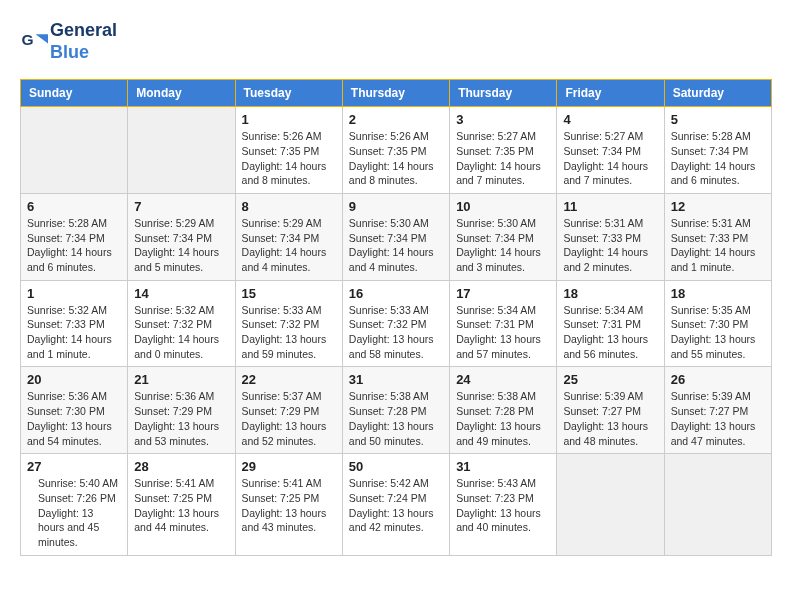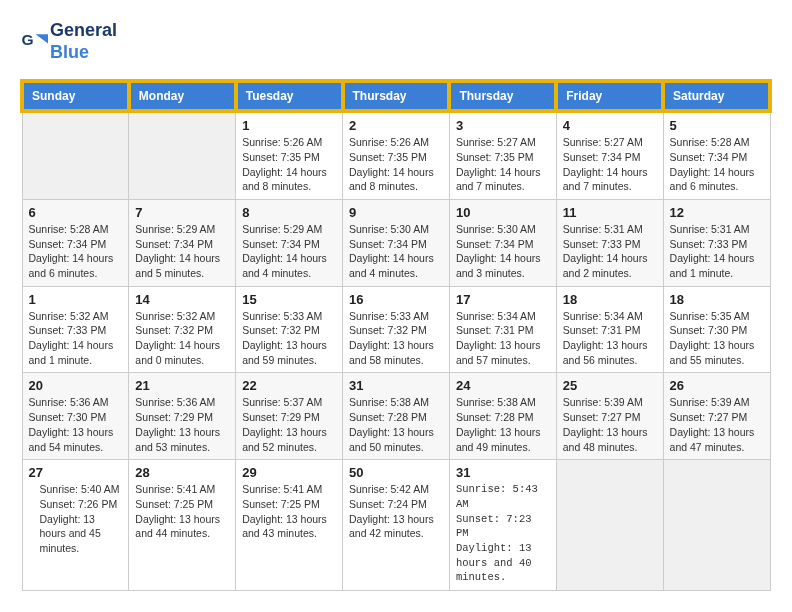--- a/index.html
+++ b/index.html
@@ -51,21 +51,21 @@
       border-collapse: collapse;
       font-size: 11px;
     }
     .calendar th {
       background: #3a7fd5;
       color: #fff;
       text-align: left;
       padding: 6px 8px;
       font-size: 12px;
       font-weight: bold;
-      border: 4px solid #eab308;
+      border: 1px solid #eab308;
     }
     .calendar td {
       border: 1px solid #ccc;
       vertical-align: top;
       padding: 5px 6px;
       width: 107px;
       min-height: 80px;
       background: #fff;
     }
     .calendar tr:nth-child(even) td {
@@ -302,21 +302,21 @@
 Daylight: 13 hours and 43 minutes.</div>
         </td>
         <td>
           <div class="day-num">50</div>
           <div class="day-info" style="white-space: pre-line;">Sunrise: 5:42 AM
 Sunset: 7:24 PM
 Daylight: 13 hours and 42 minutes.</div>
         </td>
         <td>
           <div class="day-num">31</div>
-          <div class="day-info" style="white-space: pre-line; font-family: Liberation Mono, monospace;">Sunrise: 5:43 AM
+          <div class="day-info" style="white-space: pre-line;">Sunrise: 5:43 AM
 Sunset: 7:23 PM
 Daylight: 13 hours and 40 minutes.</div>
         </td>
         <td class="empty-cell"></td>
         <td class="empty-cell"></td>
       </tr>
     </tbody>
 </table>
 
 </body></html>

